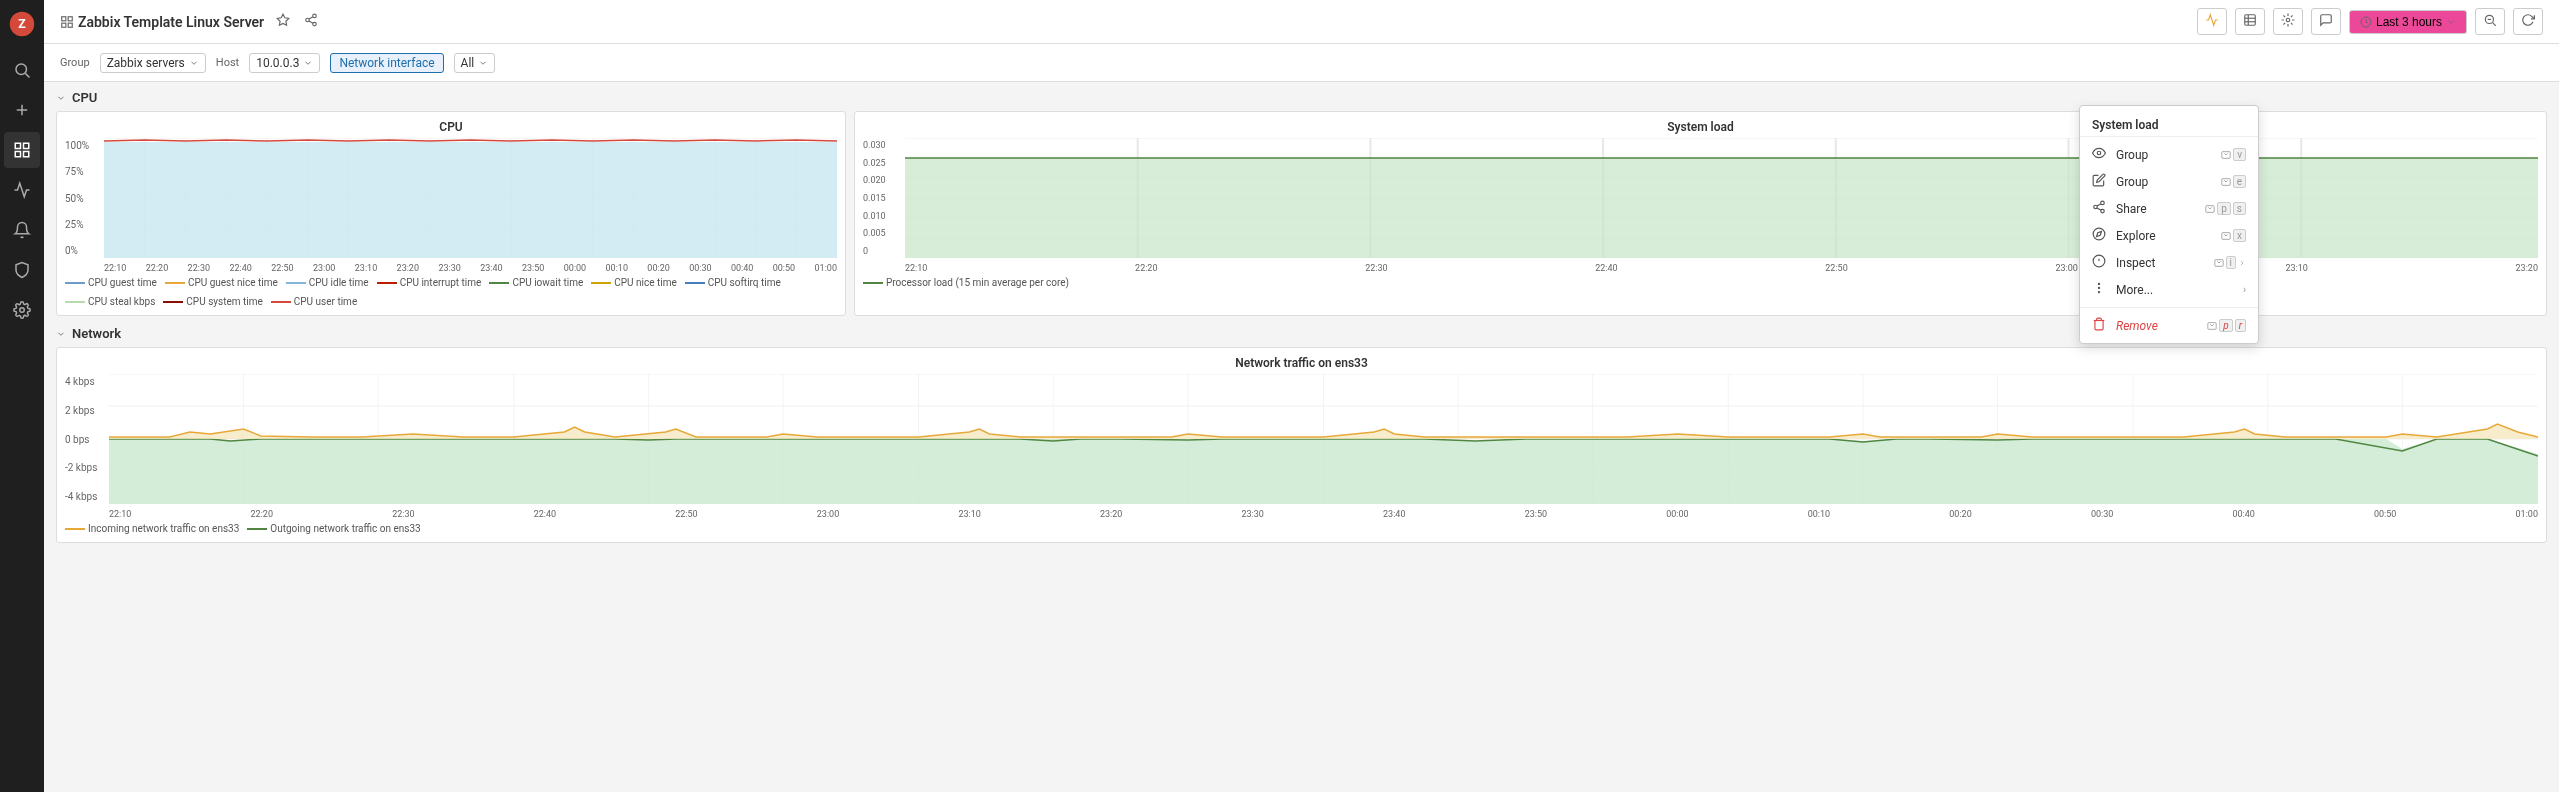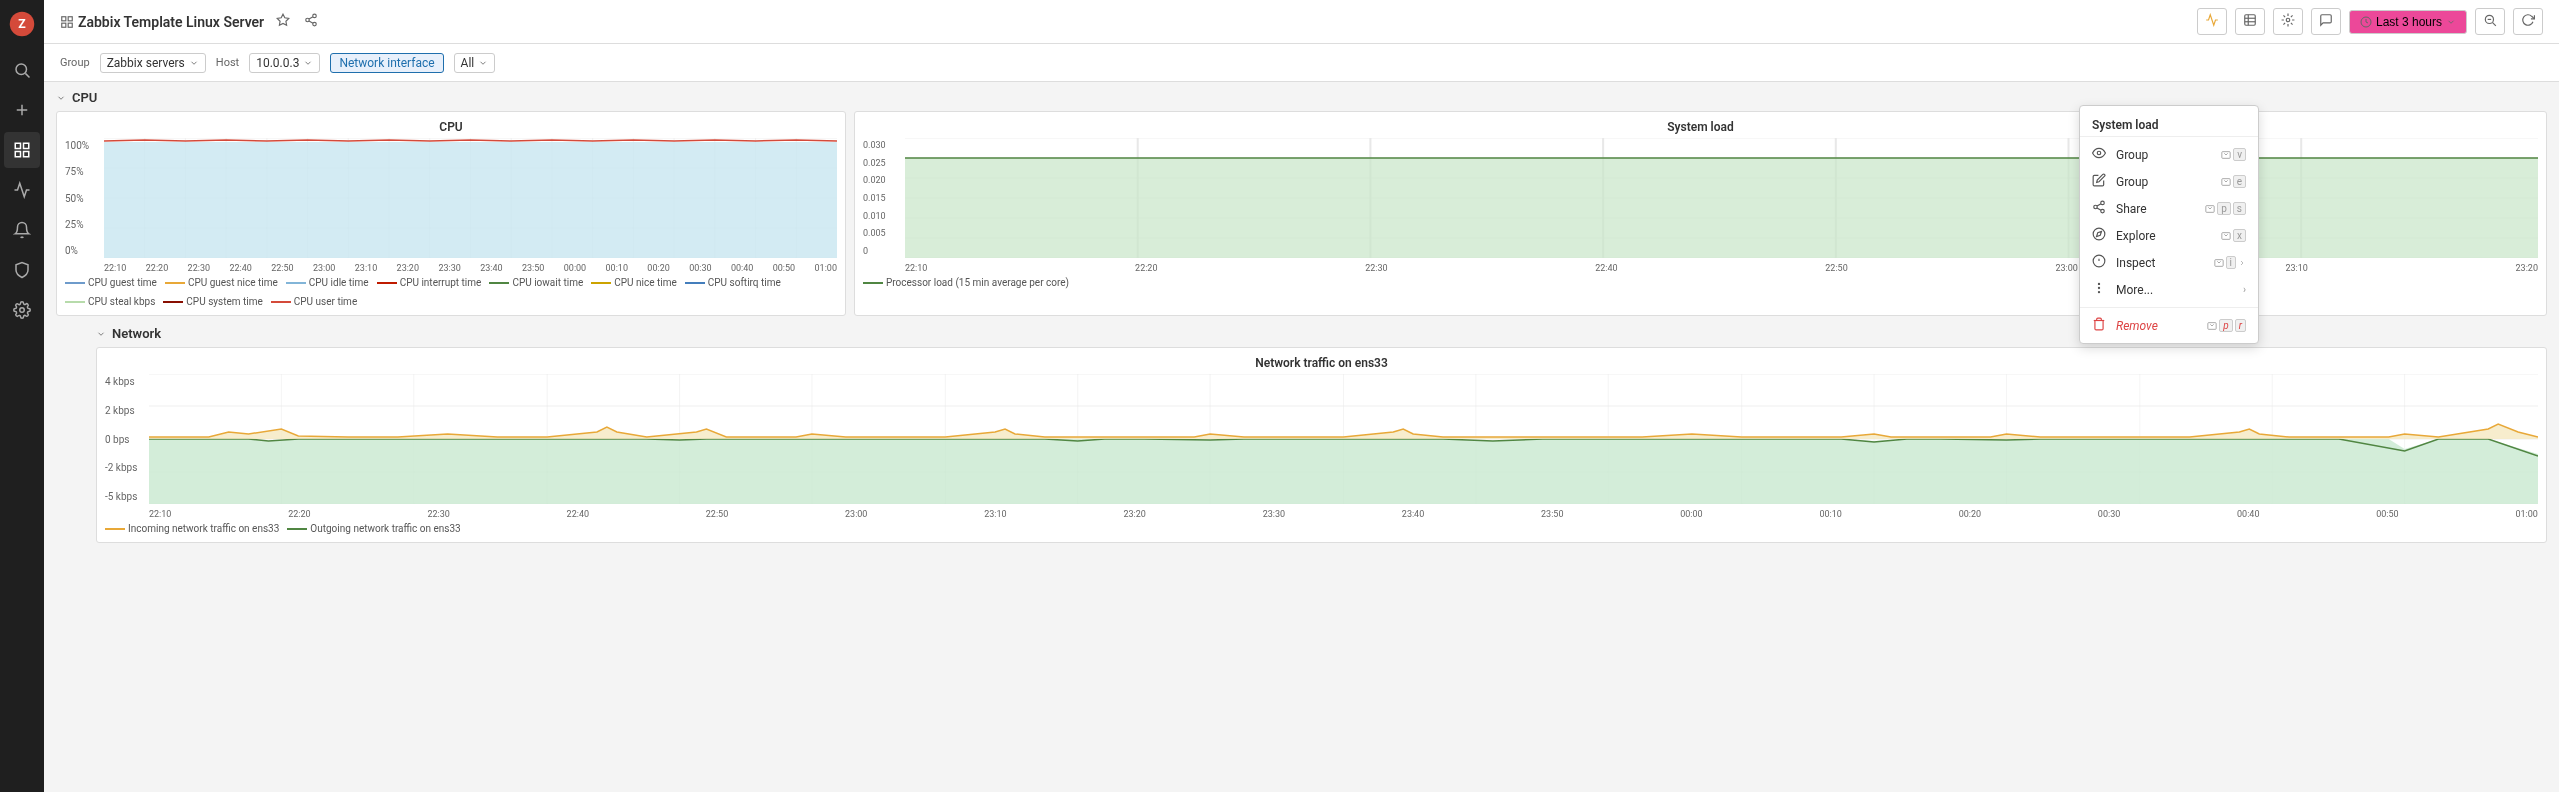--- a/index.html
+++ b/index.html
@@ -54,21 +54,21 @@
     .menu-item { display: flex; align-items: center; padding: 5px 12px; cursor: pointer; font-size: 12px; color: #333; justify-content: space-between; }
     .menu-item-left { display: flex; align-items: center; gap: 8px; }
     .menu-item-icon { width: 16px; color: #555; }
     .menu-shortcut { color: #999; font-size: 11px; display: flex; align-items: center; gap: 2px; }
     .menu-shortcut-key { background: #f0f0f0; border: 1px solid #ccc; border-radius: 2px; padding: 0 3px; font-size: 10px; }
     .menu-divider { border: none; border-top: 1px solid #eee; margin: 4px 0; }
     .menu-item-danger { color: #d44; font-style: italic; }
     .menu-chevron { color: #999; font-size: 10px; }
 
     
-    .network-section { margin-top: 4px; margin-left: 40px; }
+    .network-section { margin-top: 4px; }
     .network-chart-panel { background: #fff; border: 1px solid #ddd; border-radius: 3px; padding: 8px; }
   </style>
 </head>
 <body>
 
 <div class="sidebar">
   <div class="sidebar-logo">
     <svg viewBox="0 0 32 32" fill="none">
       <circle cx="16" cy="16" r="14" fill="#d44a3a"></circle>
       <text x="16" y="21" text-anchor="middle" fill="white" font-size="14" font-weight="bold">Z</text>
@@ -410,21 +410,21 @@
       </div>
 
       <div class="network-chart-panel">
         <div class="chart-title">Network traffic on ens33</div>
         <div style="display:flex;gap:4px;">
           <div style="display:flex;flex-direction:column;justify-content:space-between;width:40px;font-size:10px;color:#666;padding:2px 0;height:130px;">
             <span>4 kbps</span>
             <span>2 kbps</span>
             <span>0 bps</span>
             <span>-2 kbps</span>
-            <span>-5 kbps</span>
+            <span>-4 kbps</span>
           </div>
           <div style="flex:1;position:relative;">
             <svg width="100%" height="130" viewBox="0 0 2400 130" preserveAspectRatio="none">
 
               <line x1="0" y1="0" x2="2400" y2="0" stroke="#e0e0e0" stroke-width="0.5"></line>
               <line x1="0" y1="32" x2="2400" y2="32" stroke="#e0e0e0" stroke-width="0.5"></line>
               <line x1="0" y1="65" x2="2400" y2="65" stroke="#e0e0e0" stroke-width="0.5"></line>
               <line x1="0" y1="98" x2="2400" y2="98" stroke="#e0e0e0" stroke-width="0.5"></line>
               <line x1="0" y1="130" x2="2400" y2="130" stroke="#e0e0e0" stroke-width="0.5"></line>
 

